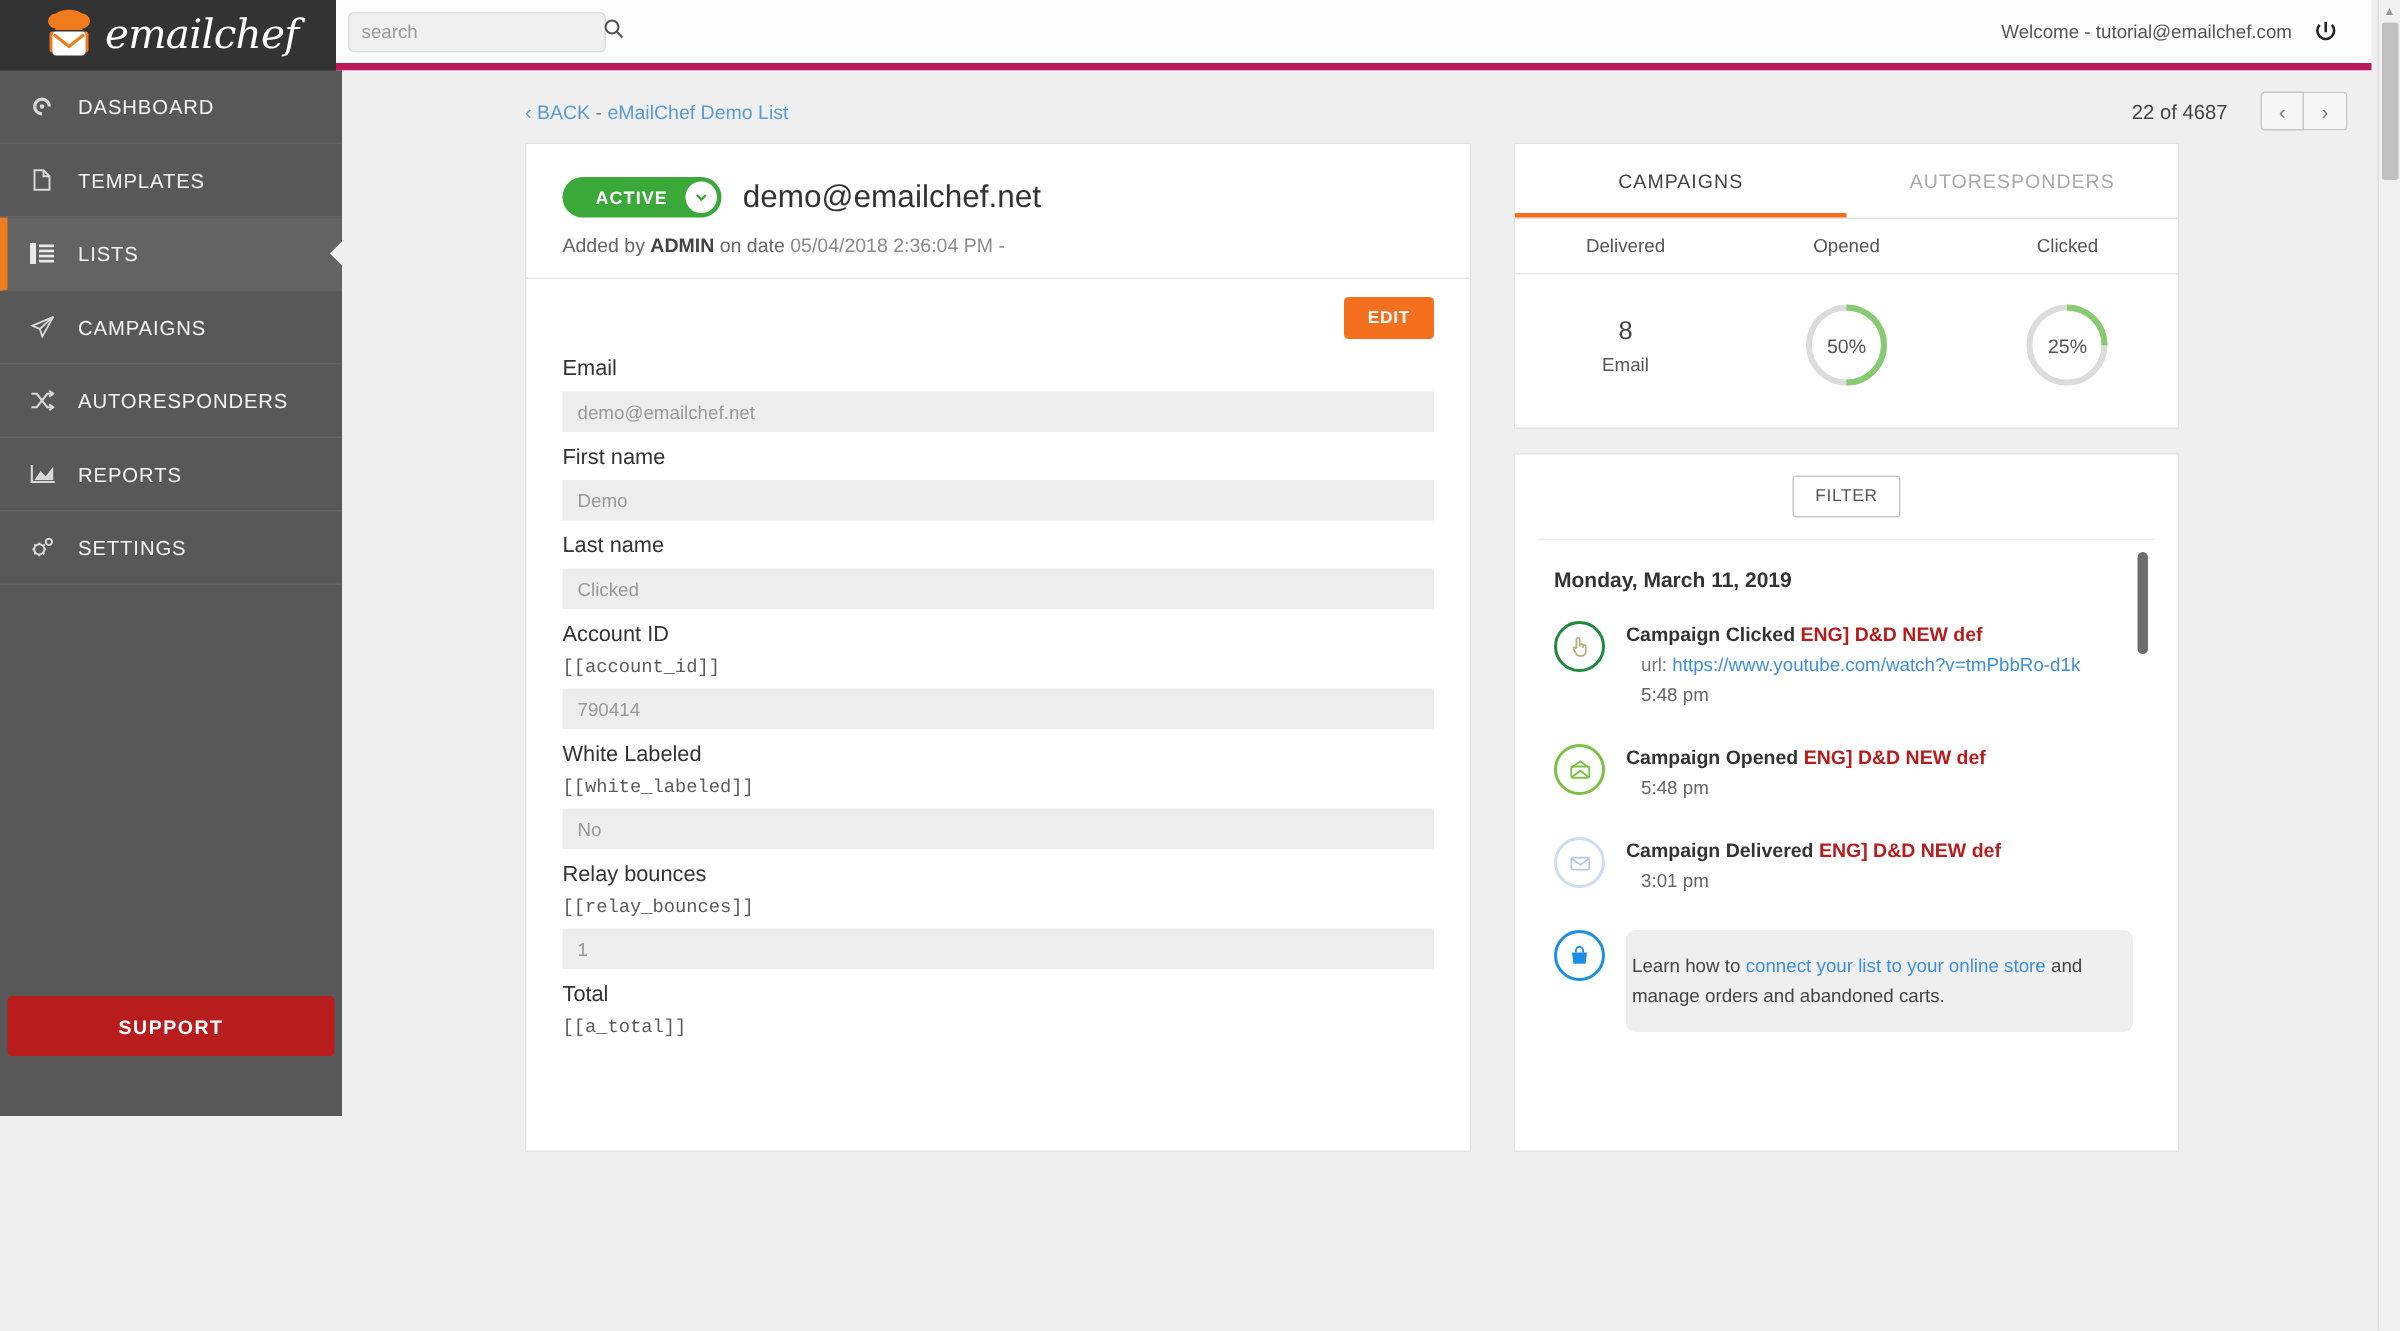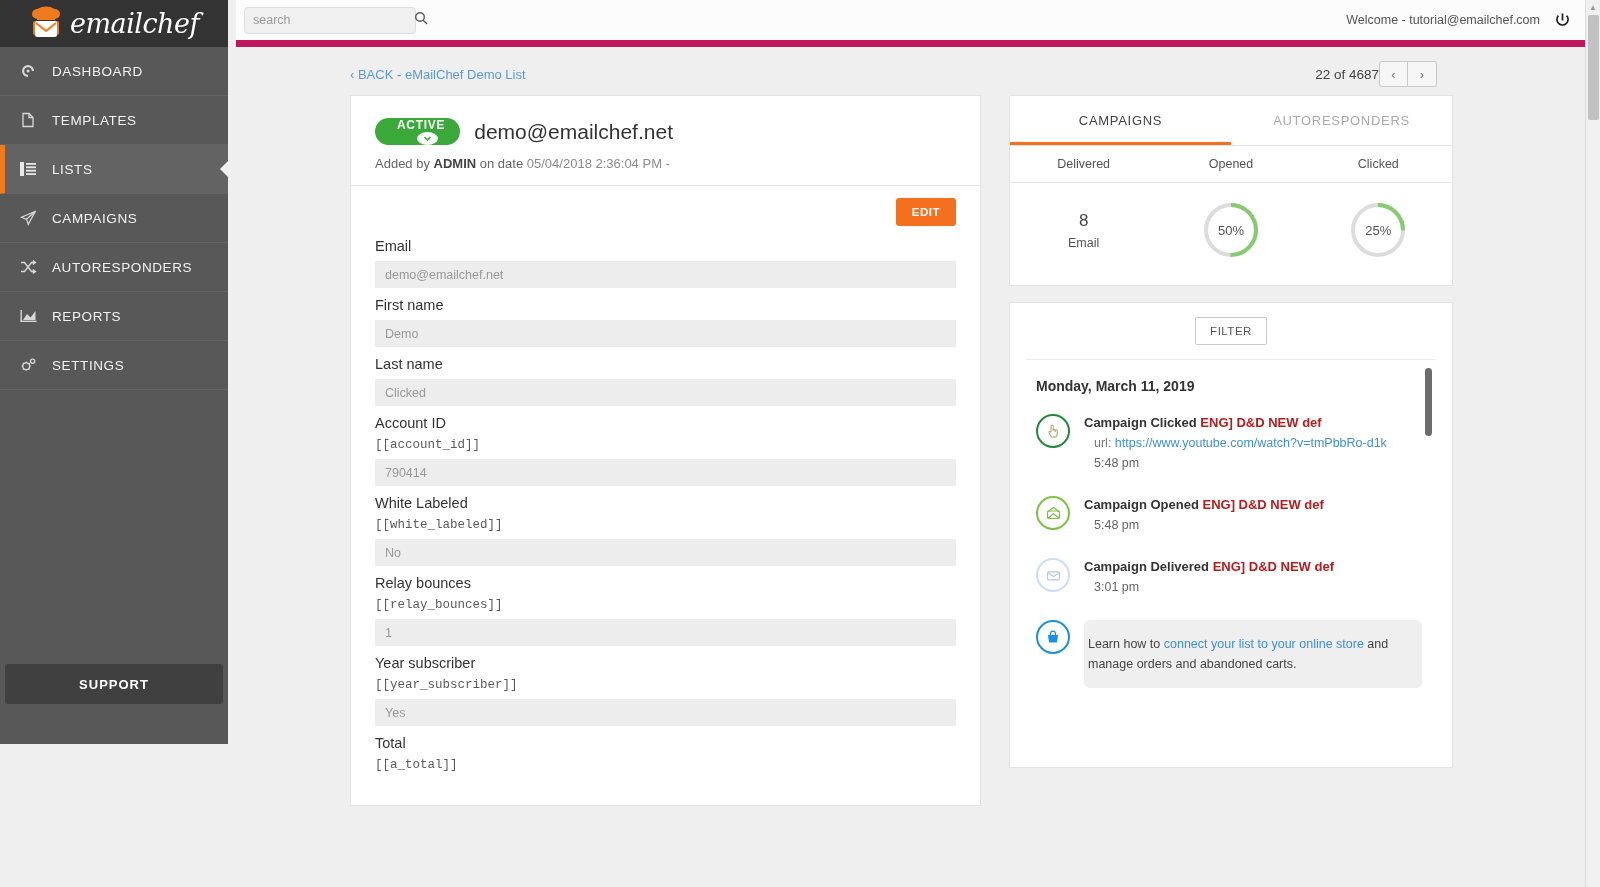--- a/index.html
+++ b/index.html
@@ -52,34 +52,34 @@
     position: absolute; right: -1px; top: 50%;
     transform: translateY(-50%);
     width: 0; height: 0;
     border-top: 9px solid transparent;
     border-bottom: 9px solid transparent;
     border-right: 9px solid #efefef;
   }
   .support-btn {
     position: absolute; left: 5px; bottom: 40px;
     width: 218px; height: 40px;
-    background: #404040; color: #fff;
+    background: #b91c1c; color: #fff;
     border-radius: 3px;
     display: flex; align-items: center; justify-content: center;
     font-size: 13px; font-weight: bold; letter-spacing: 1px;
     cursor: pointer;
     margin-top: 40px;
   }
 
   
   .topbar {
-    position: absolute; left: 236px; top: 0;
+    position: absolute; left: 224px; top: 0;
     width: 1357px; height: 47px;
     background: #fcfcfc;
-    border-bottom: 7px solid #be185d;
+    border-bottom: 5px solid #be185d;
     display: flex; align-items: center;
   }
   .search-box {
     margin-left: 8px;
     width: 172px; height: 27px;
     background: #f0f0f0;
     border: 1px solid #dddddd;
     border-radius: 4px;
     display: flex; align-items: center;
     padding: 0 8px;
@@ -105,21 +105,21 @@
     width: 1357px; height: 840px;
     background: #efefef;
   }
   .crumbbar {
     display: flex; align-items: center;
     padding: 14px 20px 8px 122px;
     height: 48px;
   }
   .crumb { font-size: 13px; color: #5a9bd5; cursor: pointer; }
   .crumb .dash { color: #7b7b7b; }
-  .pager { margin-left: auto; display: flex; align-items: center; gap: 0; margin-right: 128px;}
+  .pager { margin-left: auto; display: flex; align-items: center; gap: 22px; }
   .pager-count { font-size: 13.5px; color: #444; }
   .pg-btns { display: flex; }
   .pg-btn {
     width: 29px; height: 26px;
     background: #f6f6f6; border: 1px solid #c8c8c8;
     display: flex; align-items: center; justify-content: center;
     font-size: 13px; color: #777; cursor: pointer;
   }
   .pg-btn:first-child { border-radius: 3px 0 0 3px; }
   .pg-btn:last-child { border-radius: 0 3px 3px 0; border-left: none; }
@@ -132,21 +132,20 @@
     border: 1px solid #e3e3e3;
   }
   .detail-card { width: 631px; }
   .detail-head { padding: 22px 24px 14px 24px; border-bottom: 1px solid #e6e6e6; }
   .head-row { display: flex; align-items: center; gap: 14px; }
   .status-pill {
     display: flex; align-items: center;
     background: #3aa93a; border-radius: 20px;
     height: 27px; padding-left: 22px; padding-right: 3px;
     cursor: pointer;
-    flex-direction: column;
   }
   .status-pill .lbl {
     color: #fff; font-size: 12px; font-weight: bold; letter-spacing: 0.7px;
     margin-right: 12px;
   }
   .status-pill .circ {
     width: 21px; height: 21px; border-radius: 50%; background: #fff;
     display: flex; align-items: center; justify-content: center;
   }
   .email-title { font-size: 21px; color: #333; font-weight: normal; }
@@ -453,25 +452,20 @@
             <div class="field-label">White Labeled</div>
             <div class="field-tag">[[white_labeled]]</div>
             <div class="field-input">No</div>
           </div>
           <div class="field">
             <div class="field-label">Relay bounces</div>
             <div class="field-tag">[[relay_bounces]]</div>
             <div class="field-input">1</div>
           </div>
           <div class="field">
-            <div class="field-label">Year subscriber</div>
-            <div class="field-tag">[[year_subscriber]]</div>
-            <div class="field-input">Yes</div>
-          </div>
-          <div class="field">
             <div class="field-label">Total</div>
             <div class="field-tag">[[a_total]]</div>
           </div>
         </div>
       </div>
 
       <div class="right-col">
 
         <div class="card">
           <div class="tabs">

